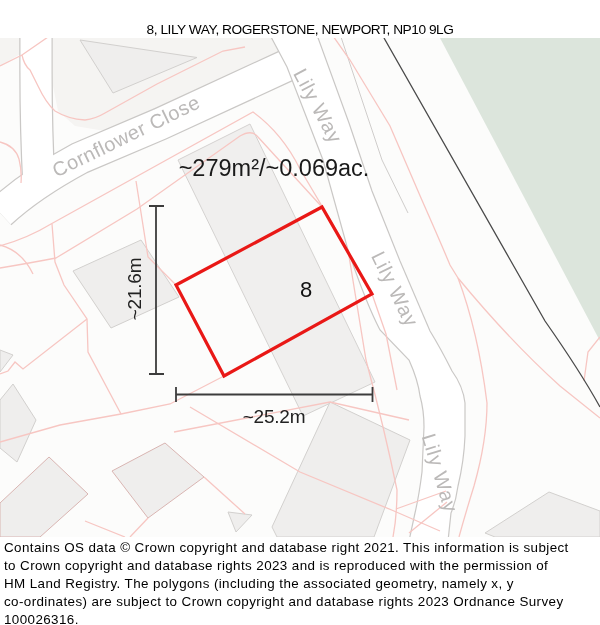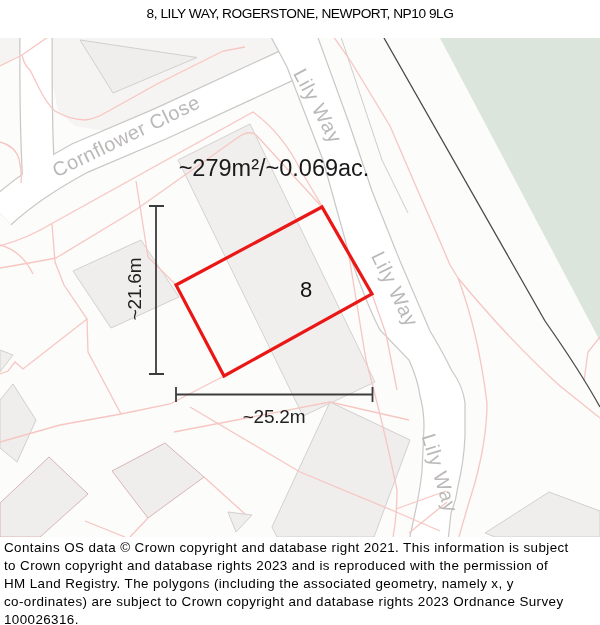--- a/index.html
+++ b/index.html
@@ -1,17 +1,17 @@
 <!DOCTYPE html>
 <html><head>
 <meta charset="utf-8">
 <style>
   html,body{margin:0;padding:0;}
   body{width:600px;height:625px;background:#ffffff;font-family:"Liberation Sans",sans-serif;position:relative;overflow:hidden;}
-  .hdr{position:absolute;top:0;left:0;width:600px;text-align:center;color:#000;}
+  .hdr{position:absolute;top:16px;left:0;width:600px;text-align:center;color:#000;}
   .hdr .l1{font-size:13.7px;padding-top:6px;letter-spacing:-0.45px;}
   .hdr .l2{font-size:13.7px;padding-top:3px;}
   .ftr{position:absolute;top:539px;left:4px;width:596px;font-size:13.4px;line-height:18px;color:#000;letter-spacing:0.4px;white-space:nowrap;}
   #map{position:absolute;top:38px;left:0;}
 </style>
 </head>
 <body>
 
 <div class="hdr">
     <div class="l1">8, LILY WAY, ROGERSTONE, NEWPORT, NP10 9LG</div>

